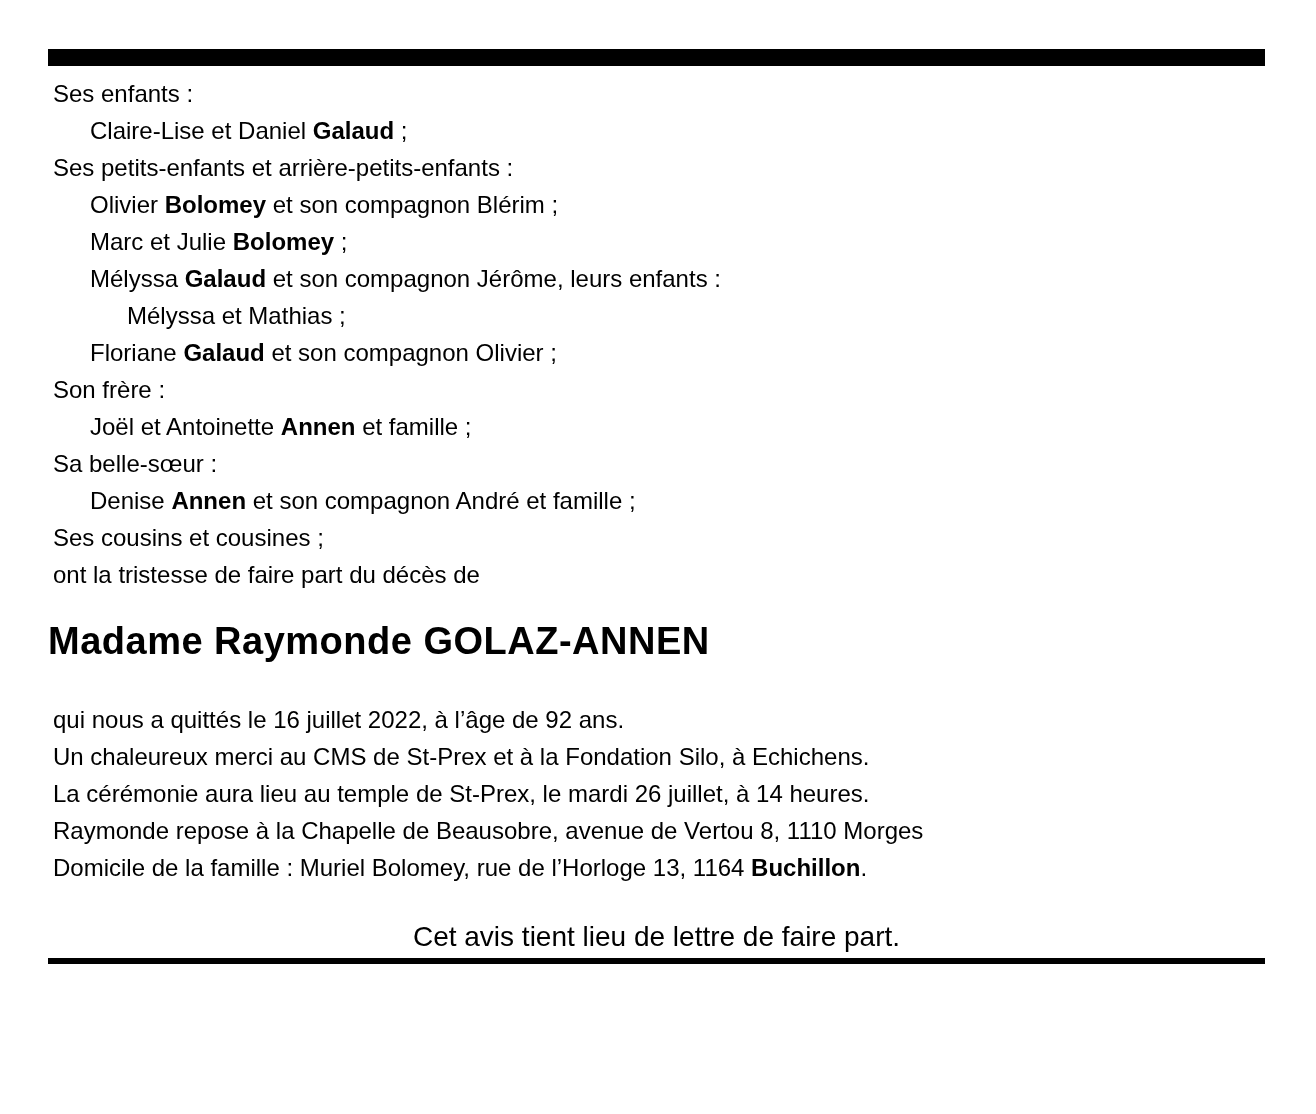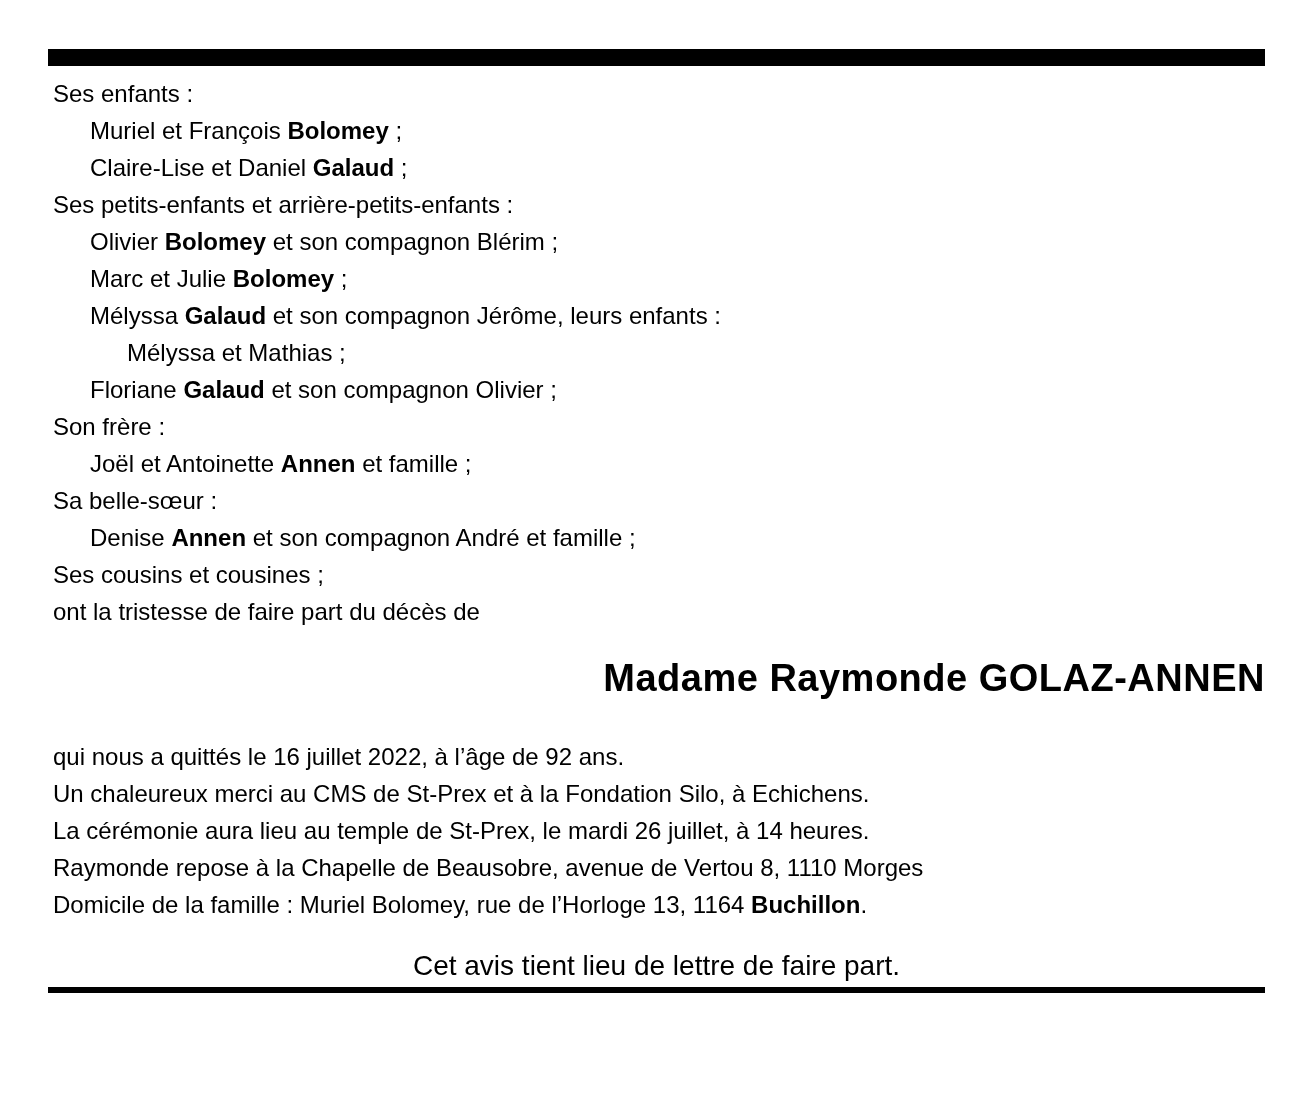--- a/index.html
+++ b/index.html
@@ -33,39 +33,38 @@
   .details { margin-top: 37px; }
   .line { white-space: pre-wrap; }
   .line.i1 { padding-left: 37px; }
   .line.i2 { padding-left: 74px; }
   .b { font-weight: bold; }
   .title {
     margin: 25px 0 0 0;
     font-size: 38px;
     line-height: 46px;
     font-weight: bold;
-    text-align: right;
+    text-align: left;
     letter-spacing: 0.5px;
   }
   .footer {
-    margin-top: 24px;
+    margin-top: 32px;
     font-size: 28px;
     line-height: 37px;
     text-align: center;
   }
 </style>
 </head>
 <body>
 
 <div class="sheet">
   <div class="rule rule-top"></div>
 
   <div class="textblock family">
       <div class="line i0"><span>Ses enfants :</span></div>
-      <div class="line i1"><span>Muriel et François </span><span class="b">Bolomey</span><span> ;</span></div>
       <div class="line i1"><span>Claire-Lise et Daniel </span><span class="b">Galaud</span><span> ;</span></div>
       <div class="line i0"><span>Ses petits-enfants et arrière-petits-enfants :</span></div>
       <div class="line i1"><span>Olivier </span><span class="b">Bolomey</span><span> et son compagnon Blérim ;</span></div>
       <div class="line i1"><span>Marc et Julie </span><span class="b">Bolomey</span><span> ;</span></div>
       <div class="line i1"><span>Mélyssa </span><span class="b">Galaud</span><span> et son compagnon Jérôme, leurs enfants :</span></div>
       <div class="line i2"><span>Mélyssa et Mathias ;</span></div>
       <div class="line i1"><span>Floriane </span><span class="b">Galaud</span><span> et son compagnon Olivier ;</span></div>
       <div class="line i0"><span>Son frère :</span></div>
       <div class="line i1"><span>Joël et Antoinette </span><span class="b">Annen</span><span> et famille ;</span></div>
       <div class="line i0"><span>Sa belle-sœur :</span></div>

